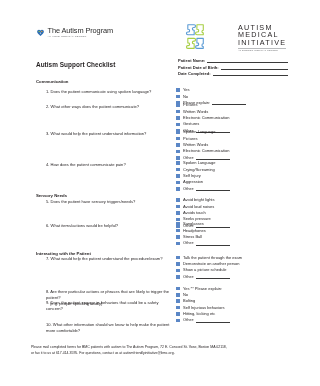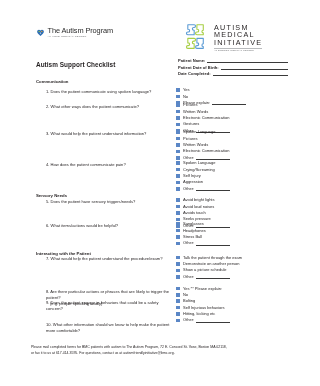--- a/index.html
+++ b/index.html
@@ -73,20 +73,21 @@
   .afi-mark {
     width: 28px; height: 30px;
     margin-right: 4px;
   }
   .afi-mark svg { display: block; }
   .afi-text {
     display: flex;
     flex-direction: column;
     line-height: 1.03;
     padding-top: 2px;
+    margin-left: 24px;
   }
   .afi-line {
     font-size: 7.2px;
     letter-spacing: 1.25px;
     color: #231f20;
     white-space: nowrap;
   }
   .afi-tag {
     font-size: 2.4px;
     letter-spacing: 0.2px;

